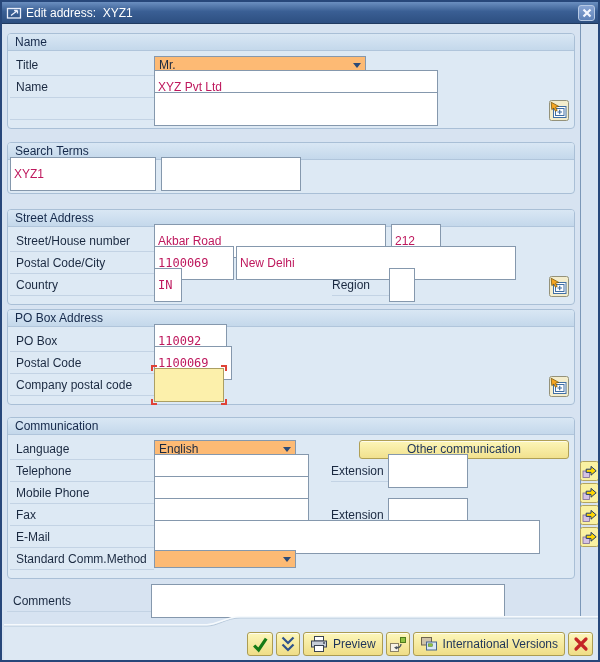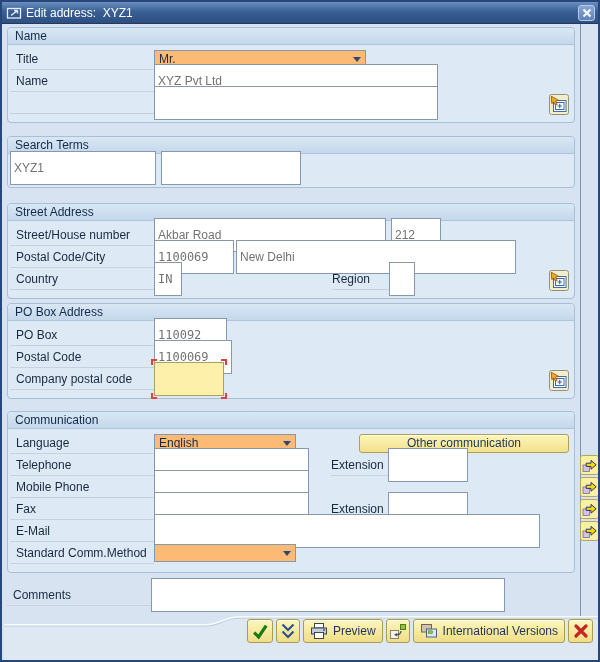--- a/index.html
+++ b/index.html
@@ -29,21 +29,21 @@
            color:#15294a; }
   .grp-b { padding:3px 5px 8px 2px; }
 
   .row { display:flex; align-items:center; height:22px; position:relative; }
   .lbl { flex:0 0 144px; width:144px; align-self:stretch; display:flex; align-items:center;
          padding-left:6px; border-bottom:1px solid #c3d3e4; }
   .midlbl { width:57px; align-self:stretch; display:flex; align-items:center;
             border-bottom:1px solid #c3d3e4; }
 
   .inp { height:18px; border:1px solid #8598ad; background:#fff; font-family:"Liberation Sans",sans-serif;
-         font-size:12px; padding:16px 3px; color:#737373; }
+         font-size:12px; padding:16px 3px; color:#be185d; }
   .inp.mono { font-family:"DejaVu Sans Mono", monospace; font-size:12px; }
   .combo { height:18px; border:1px solid #8598ad; background:#fdba74; display:flex;
            align-items:center; padding:0 4px; cursor:default; }
   .caret { margin-left:auto; width:0; height:0; border-left:4px solid transparent;
            border-right:4px solid transparent; border-top:5px solid #2b4a78; }
 
   
   .fwrap { position:relative; display:inline-flex; }
   .fwrap .cor { position:absolute; width:6px; height:6px; border:0 solid #df4338; }
   .cor.tl { top:-3px; left:-3px; border-top-width:2px; border-left-width:2px; }
@@ -71,21 +71,21 @@
           padding:0 6px; cursor:default; }
   .fbtn.iconic { width:26px; justify-content:center; padding:0; }
 
   .vline { position:absolute; left:578px; top:22px; height:594px; width:1px;
            background:#7b97b8; }
 
   .comments-row { margin:11px 23px 0 5px; }
 
   .footer { position:absolute; left:2px; right:2px; bottom:0; height:46px; }
   .footer svg.swoosh { position:absolute; left:0; top:0; }
-  .fbtns { position:absolute; right:3px; bottom:17px; display:flex; gap:3px; align-items:center; }
+  .fbtns { position:absolute; right:3px; bottom:4px; display:flex; gap:3px; align-items:center; }
 </style>
 </head>
 <body>
 
 <div class="dialog">
 
   <div class="titlebar">
     <svg width="16" height="14" viewBox="0 0 16 14">
       <rect x="1.5" y="2.5" width="13" height="9.5" fill="none" stroke="#e9eefb" stroke-width="1.3"></rect>
       <path d="M5 9.5 L11.5 4.5 M11.5 4.5 h-3.4 M11.5 4.5 v3" stroke="#e9eefb" stroke-width="1.3" fill="none"></path>
@@ -93,21 +93,21 @@
     <span class="ttl">Edit address:  XYZ1</span>
     <div class="close-btn">
       <svg width="10" height="10" viewBox="0 0 10 10">
         <path d="M1.5 1.5 L8.5 8.5 M8.5 1.5 L1.5 8.5" stroke="#f2f6ff" stroke-width="2.2"></path>
       </svg>
     </div>
   </div>
 
   <div class="vline"></div>
 
-  <div class="grp" style="margin-top:3px">
+  <div class="grp" style="margin-top:9px">
     <div class="grp-h">Name</div>
     <div class="grp-b">
       <div class="row">
         <span class="lbl">Title</span>
         <div class="combo" style="width:212px">
           <span>Mr.</span>
           <span class="caret"></span>
         </div>
       </div>
       <div class="row">

